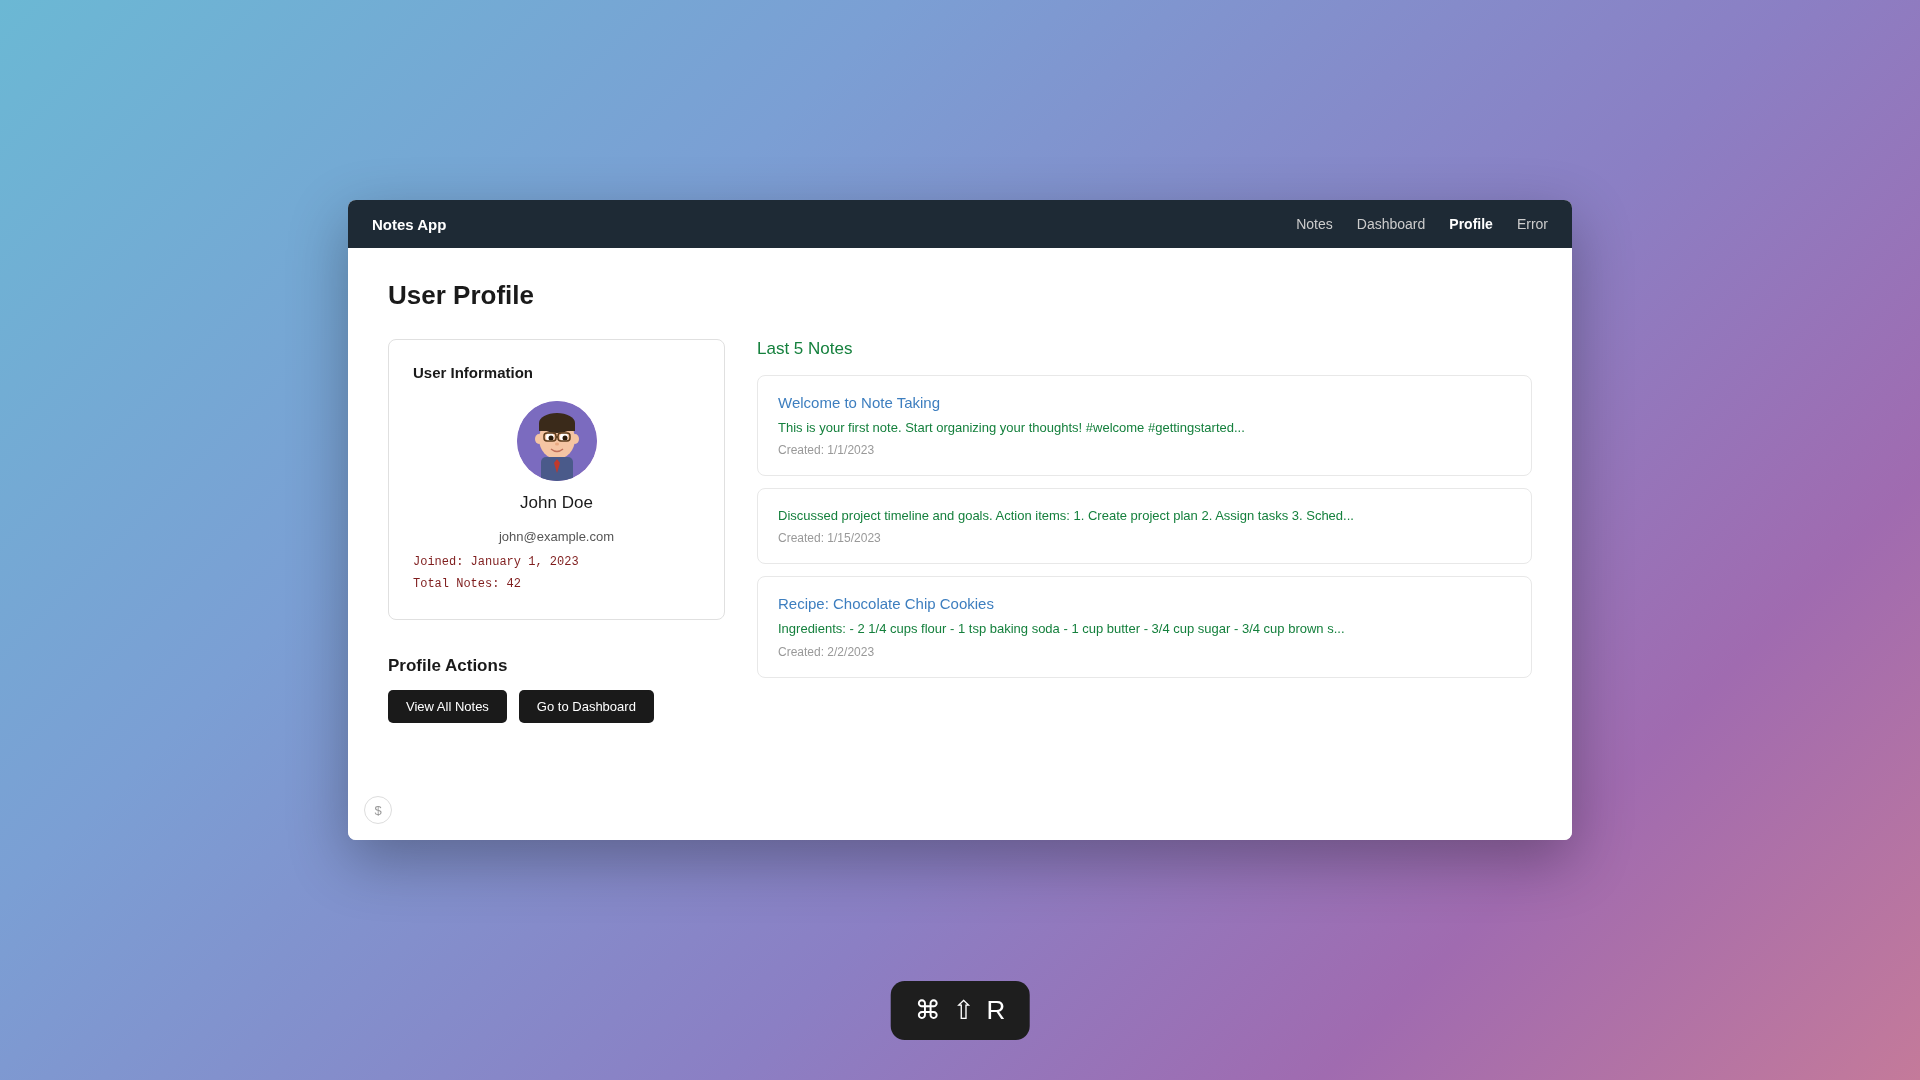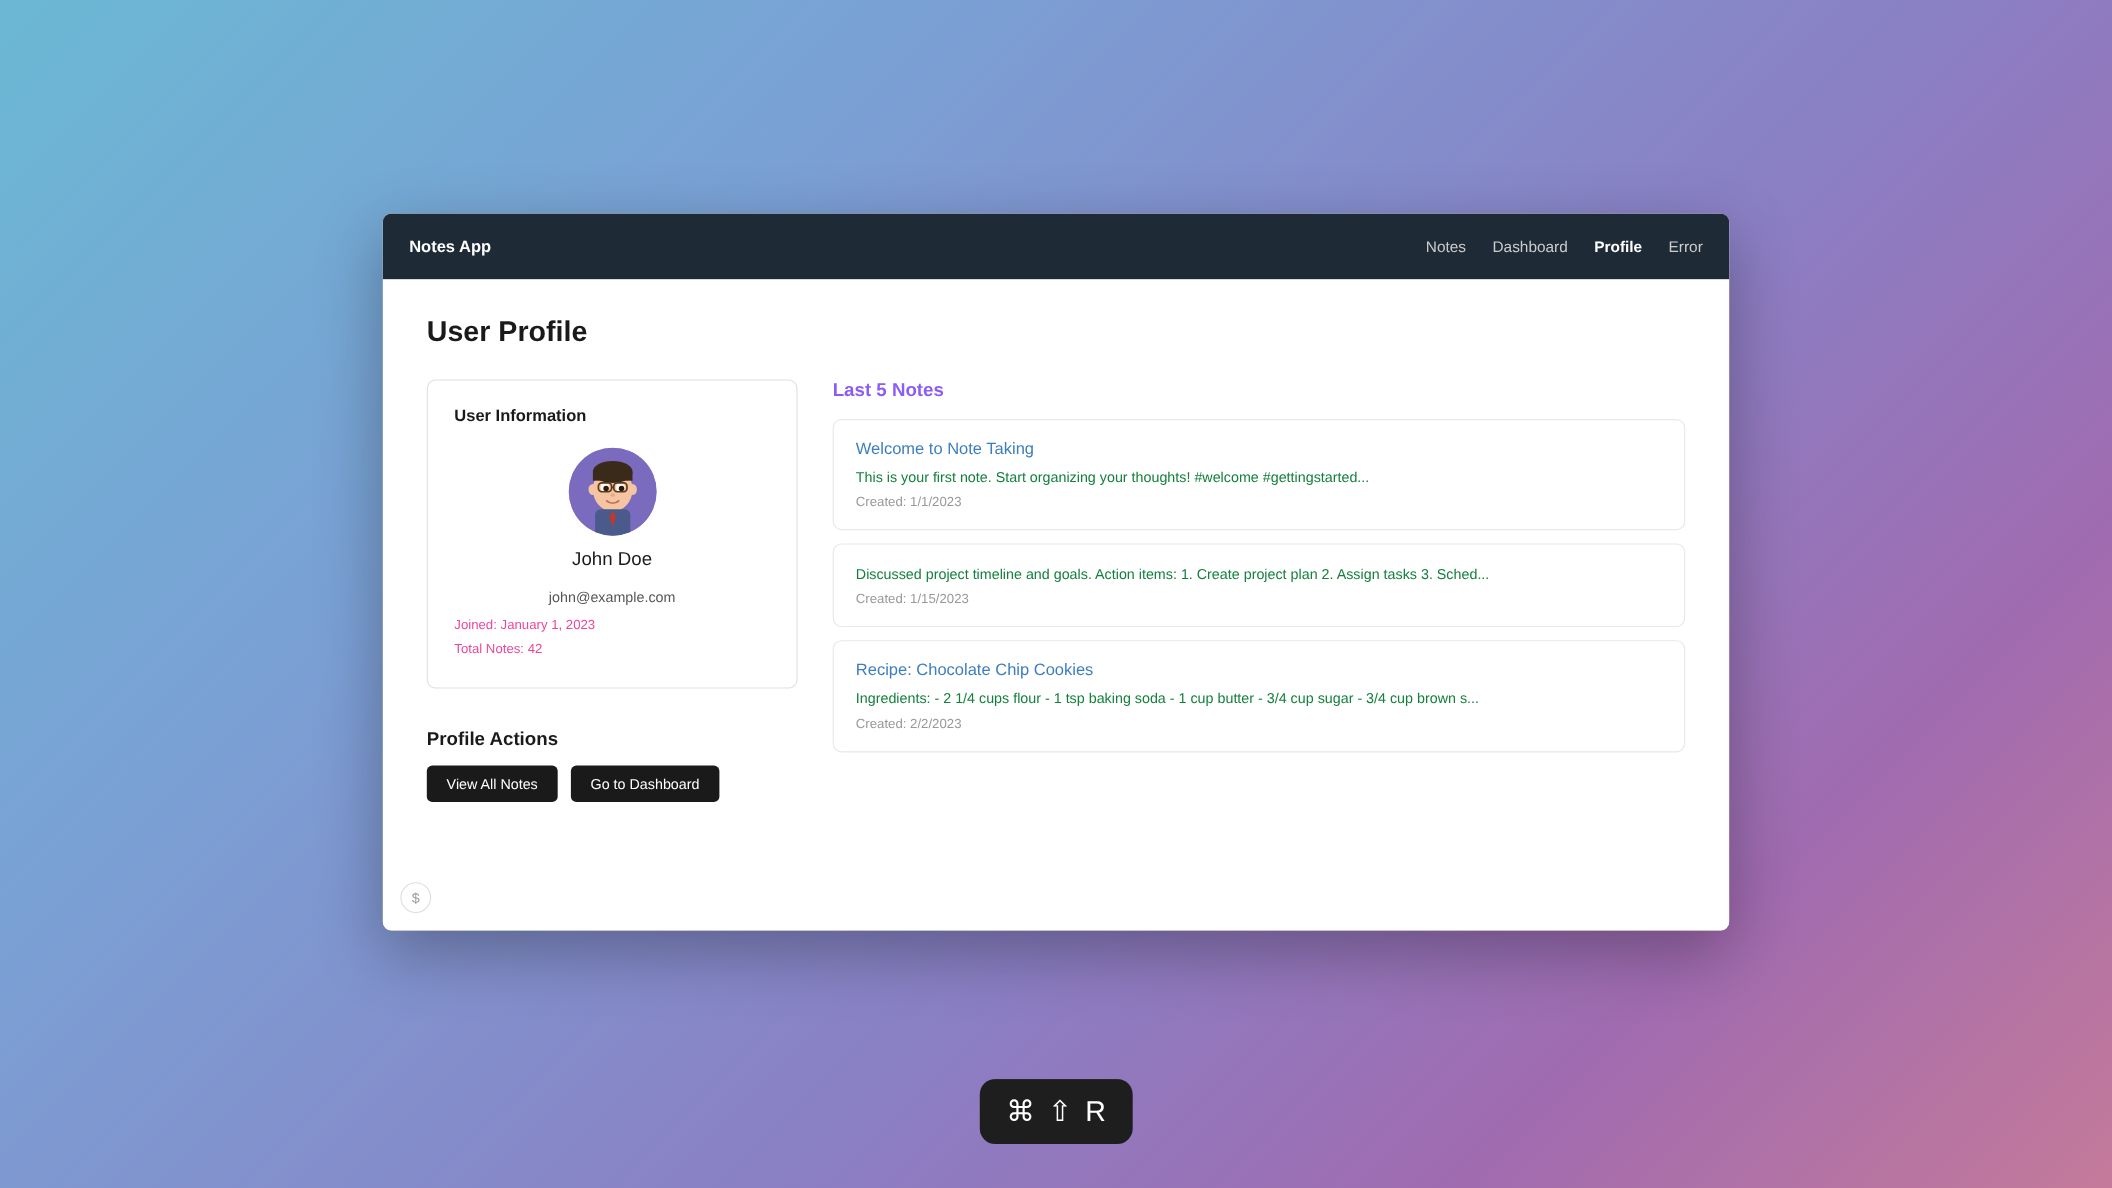--- a/index.html
+++ b/index.html
@@ -27,21 +27,21 @@
     }
 
     
     .navbar {
       background: #1e2a35;
       color: white;
       display: flex;
       align-items: center;
       justify-content: space-between;
       padding: 0 24px;
-      height: 60px;
+      height: 48px;
     }
 
     .navbar-brand {
       font-size: 15px;
       font-weight: 600;
       color: white;
     }
 
     .navbar-links {
       display: flex;
@@ -131,33 +131,34 @@
     .user-email {
       font-size: 13px;
       color: #555;
       text-align: center;
       display: block;
       margin-bottom: 8px;
     }
 
     .user-meta {
       font-size: 12px;
-      color: #ec4899;
+      color: #7f1d1d;
       line-height: 1.8;
+      font-family: Liberation Mono, monospace;
     }
 
     
     .notes-section {
       flex: 1;
     }
 
     .notes-section-title {
       font-size: 17px;
-      font-weight: 700;
-      color: #8b5cf6;
+      font-weight: 400;
+      color: #15803d;
       margin-bottom: 16px;
     }
 
     .note-card {
       border: 1px solid #e8e8e8;
       border-radius: 8px;
       padding: 18px 20px;
       margin-bottom: 12px;
       background: white;
       cursor: pointer;

